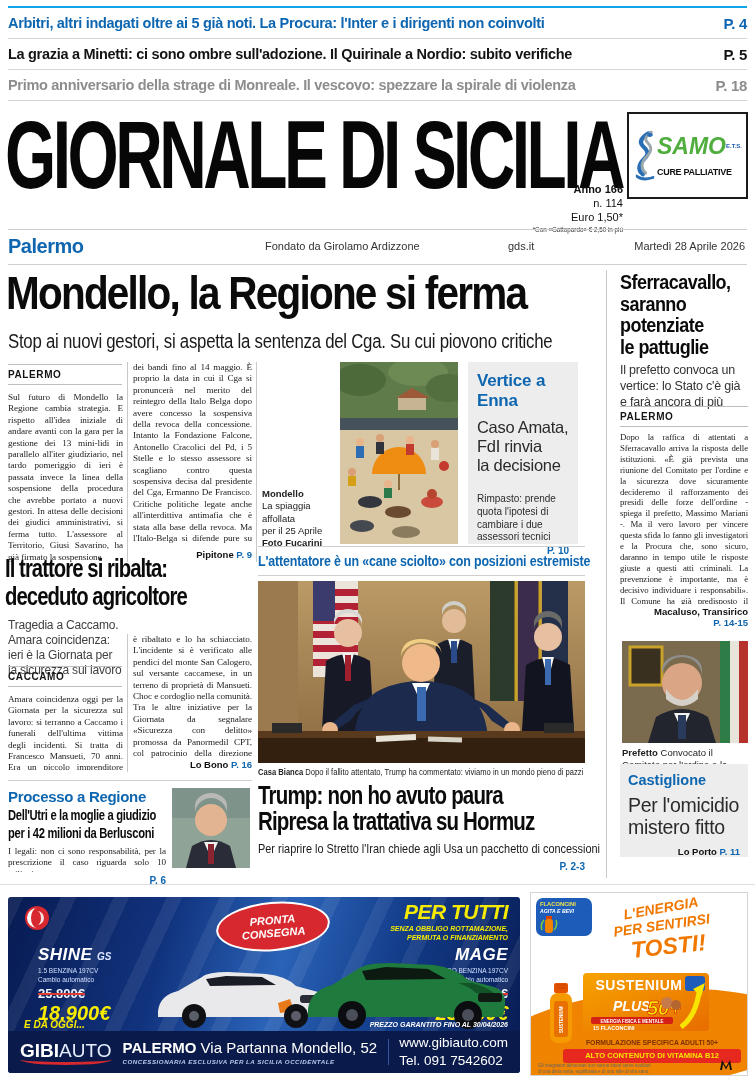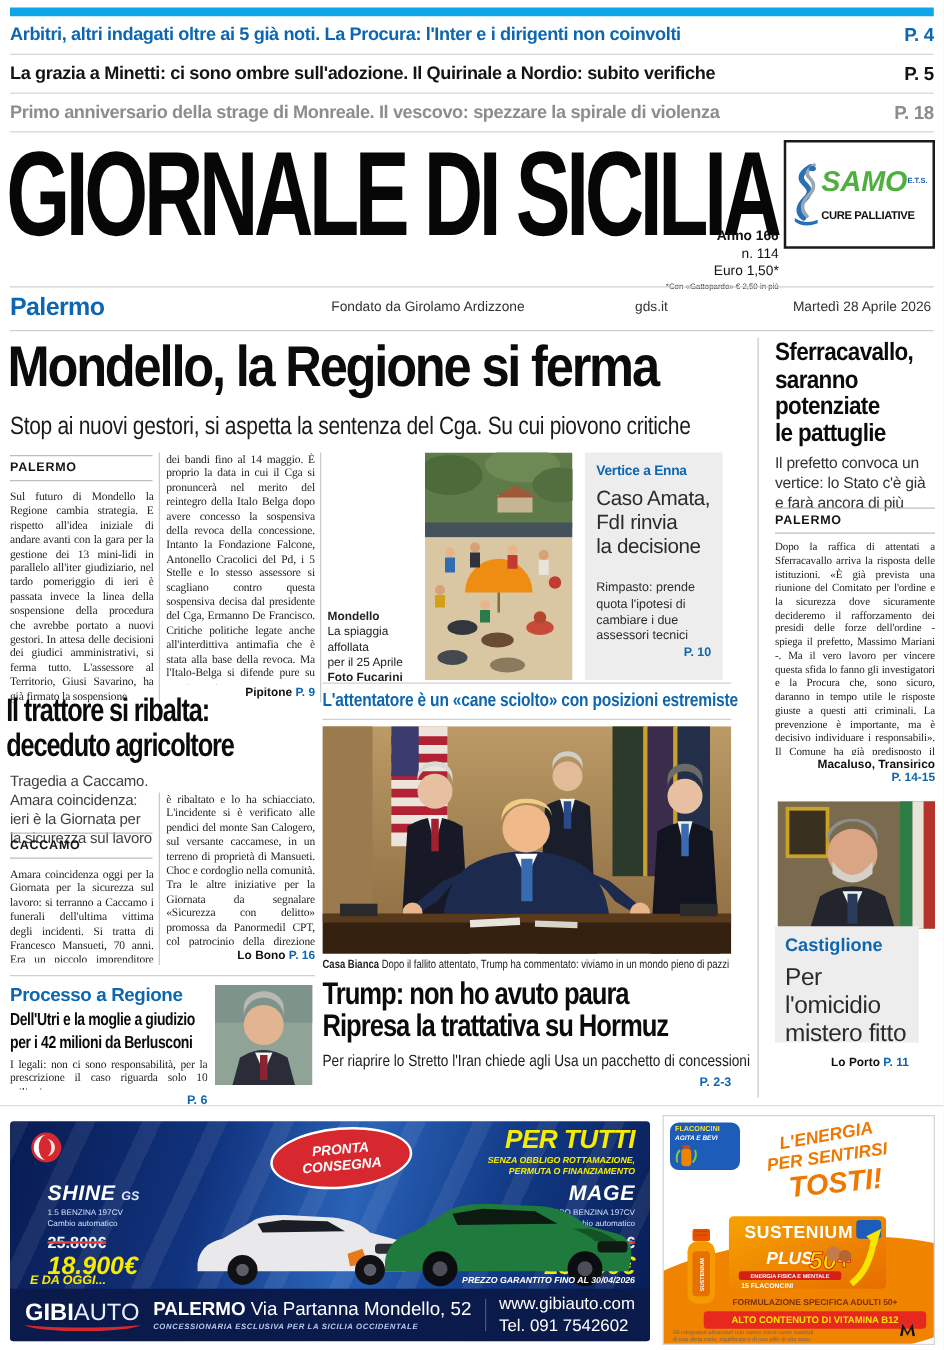--- a/index.html
+++ b/index.html
@@ -3,21 +3,21 @@
 <meta charset="utf-8">
 <style>
   html,body{margin:0;padding:0;background:#f2f2f2;}
   .page{position:relative;width:755px;height:1080px;background:#ffffff;overflow:hidden;
         font-family:"Liberation Sans",sans-serif;color:#111;}
   .abs{position:absolute;}
   .rule-h{position:absolute;background:#cfcfcf;height:1px;}
   .rule-v{position:absolute;background:#c9c9c9;width:1px;}
 
   
-  .topbar{position:absolute;top:6px;left:8px;right:8px;border-top:7px solid #0ea5e9;}
+  .topbar{position:absolute;top:6px;left:8px;right:8px;border-top:2px solid #0ea5e9;}
   .tb-row{display:flex;justify-content:space-between;align-items:center;height:30px;
           border-bottom:1px solid #d6d6d6;font-weight:700;font-size:14.5px;letter-spacing:-0.3px;}
   .tb-blue{color:#0e66b0;} .tb-black{color:#141414;} .tb-gray{color:#8d8d8d;}
   .tb-page{font-weight:800;font-size:15px;white-space:nowrap;padding-left:10px;}
 
   
   .mast-title{position:absolute;top:100px;left:5px;font-size:94px;font-weight:800;letter-spacing:-5px;
               transform:scale(0.70,1.02);transform-origin:0 0;white-space:nowrap;color:#070707;}
   .samo-box{position:absolute;top:112px;left:627px;width:121px;height:87px;border:2px solid #1a1a1a;
             background:#fff;box-sizing:border-box;display:flex;align-items:center;padding:2px 4px;}
@@ -43,21 +43,21 @@
           border-top:1px solid #bdbdbd;border-bottom:1px solid #bdbdbd;padding:4px 0;}
   .body-serif{font-family:"Liberation Serif",serif;font-size:9.2px;line-height:1.24;text-align:justify;
               color:#1c1c1c;overflow:hidden;letter-spacing:-0.1px;}
   .byline{font-size:9.5px;font-weight:800;color:#111;text-align:right;}
   .pageref{color:#0e66b0;font-weight:800;}
   .caption{font-size:9.5px;line-height:1.3;color:#222;}
   .caption b{font-weight:800;}
 
   .enna-box{position:absolute;left:468px;top:362px;width:110px;height:182px;background:#ededed;
             box-sizing:border-box;padding:9px;}
-  .enna-kicker{font-size:11px;font-weight:800;color:#0e66b0;letter-spacing:-0.2px;}
+  .enna-kicker{font-size:17px;font-weight:800;color:#0e66b0;letter-spacing:-0.2px;}
   .enna-head{font-size:16.5px;color:#2b2b2b;line-height:1.16;margin-top:7px;letter-spacing:-0.3px;}
   .enna-text{font-size:10px;color:#2b2b2b;line-height:1.27;margin-top:18px;}
   .enna-page{text-align:right;margin-top:1px;font-size:10px;}
 
   
   .strap{position:absolute;left:258px;top:552px;font-size:15px;font-weight:800;color:#0e66b0;
          transform:scaleX(0.83);transform-origin:0 0;white-space:nowrap;letter-spacing:-0.2px;}
   .trump-head{font-size:25px;font-weight:800;letter-spacing:-1px;line-height:26px;color:#0b0b0b;
               transform:scaleX(0.82);transform-origin:0 0;white-space:nowrap;}
   .trump-sub{position:absolute;left:258px;top:841px;font-size:13px;color:#1a1a1a;
@@ -68,21 +68,21 @@
               transform:scaleX(0.78);transform-origin:0 0;white-space:nowrap;}
   .standfirst{font-size:12px;line-height:1.26;color:#3f3f3f;letter-spacing:-0.2px;}
   .proc-kicker{font-size:15px;font-weight:800;color:#0e66b0;letter-spacing:-0.3px;}
   .proc-head{font-size:14px;font-weight:800;line-height:18px;letter-spacing:-0.4px;color:#0b0b0b;
              transform:scaleX(0.80);transform-origin:0 0;white-space:nowrap;}
 
   
   .sfer-head{font-size:20px;font-weight:800;letter-spacing:-0.6px;line-height:21.5px;color:#0b0b0b;
              transform:scaleX(0.90);transform-origin:0 0;white-space:nowrap;}
   .sfer-stand{font-size:12.5px;line-height:1.28;color:#333;letter-spacing:-0.2px;}
-  .cast-box{position:absolute;left:620px;top:741px;width:115px;height:93px;background:#ededed;
+  .cast-box{position:absolute;left:620px;top:764px;width:128px;height:93px;background:#ededed;
             box-sizing:border-box;padding:8px;}
   .cast-kicker{font-size:14.5px;font-weight:800;color:#0e66b0;}
   .cast-head{font-size:19.5px;color:#2b2b2b;line-height:1.15;margin-top:6px;letter-spacing:-0.3px;}
 
   
   .df-ad{position:absolute;left:8px;top:897px;width:512px;height:176px;border-radius:3px;overflow:hidden;
          background:linear-gradient(105deg,#081b52 0%,#11337e 30%,#2a63b8 52%,#123a86 74%,#081b52 100%);}
   .df-ad:before{content:"";position:absolute;inset:0;
         background:repeating-linear-gradient(115deg,rgba(255,255,255,0.07) 0 14px,rgba(255,255,255,0) 14px 48px);}
   .df-logo{position:absolute;left:16px;top:8px;display:flex;align-items:center;gap:7px;}

